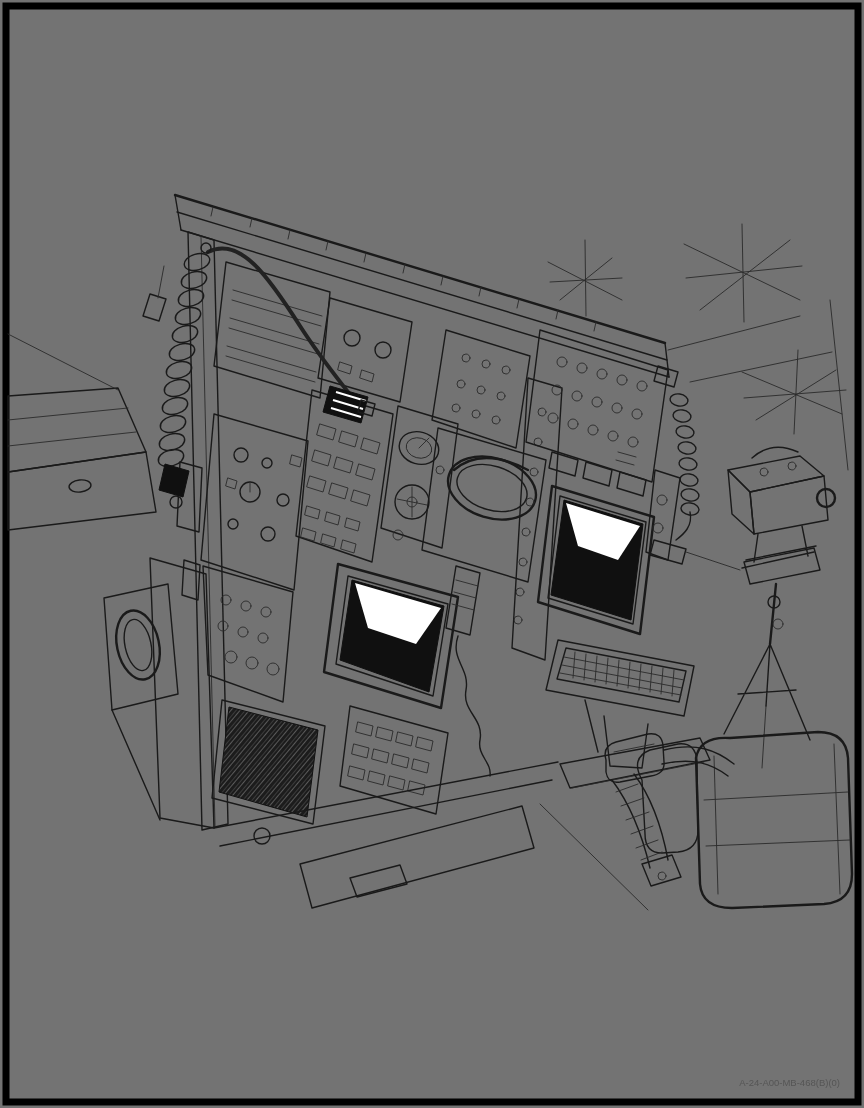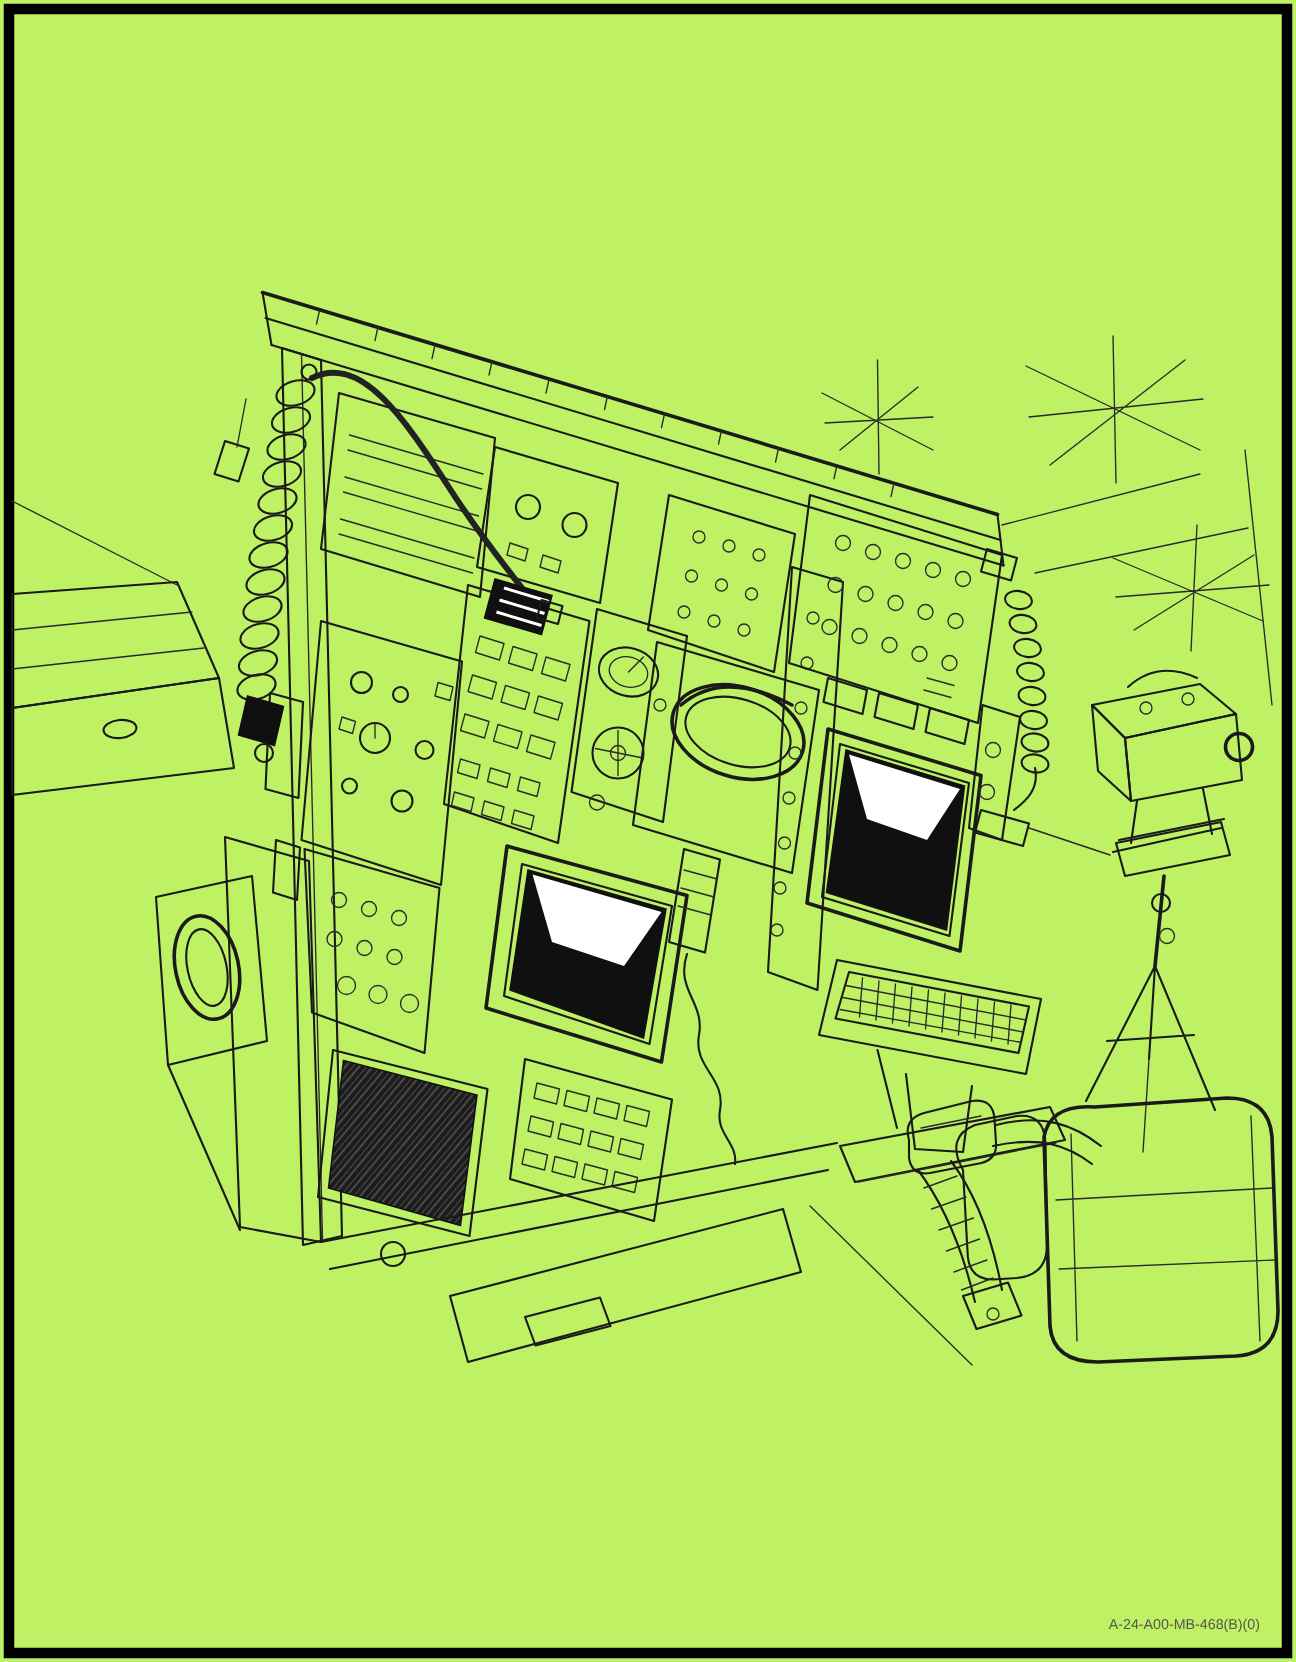--- a/index.html
+++ b/index.html
@@ -1,19 +1,19 @@
 <!DOCTYPE html>
 <html><head>
 <meta charset="utf-8">
 <style>
   html,body { margin:0; padding:0; background:#ffffff; }
   .page {
     position:relative;
     width:864px; height:1108px;
-    background:#bef264;
+    background:#737373;
     box-sizing:border-box;
     font-family:"Liberation Sans", sans-serif;
   }
   svg { display:block; width:864px; height:1108px; }
   .ln   { fill:none; stroke:#1a1a1a; stroke-width:1.4; stroke-linecap:round; stroke-linejoin:round; }
   .ln2  { fill:none; stroke:#1a1a1a; stroke-width:2.4; stroke-linecap:round; stroke-linejoin:round; }
   .thin { fill:none; stroke:#2a2a2a; stroke-width:0.9; stroke-linecap:round; stroke-linejoin:round; }
   .dark { fill:#101010; stroke:#101010; stroke-width:1; }
   .white{ fill:#ffffff; stroke:none; }
   .cable{ fill:none; stroke:#222222; stroke-width:4; stroke-linecap:round; }

